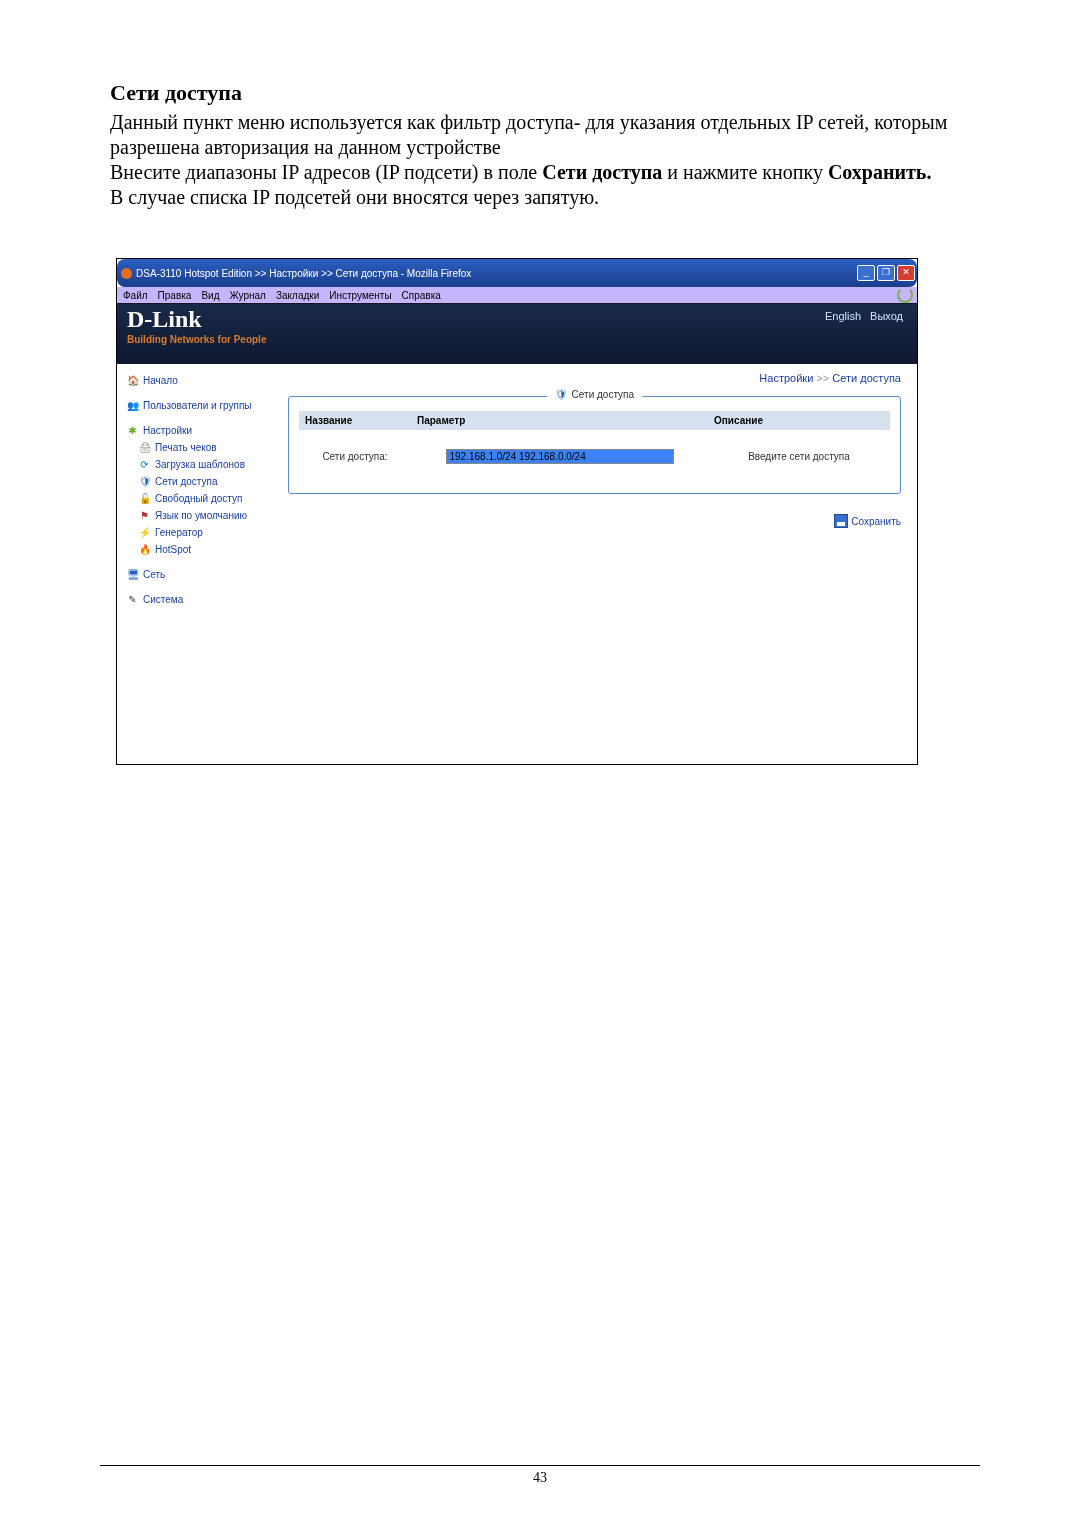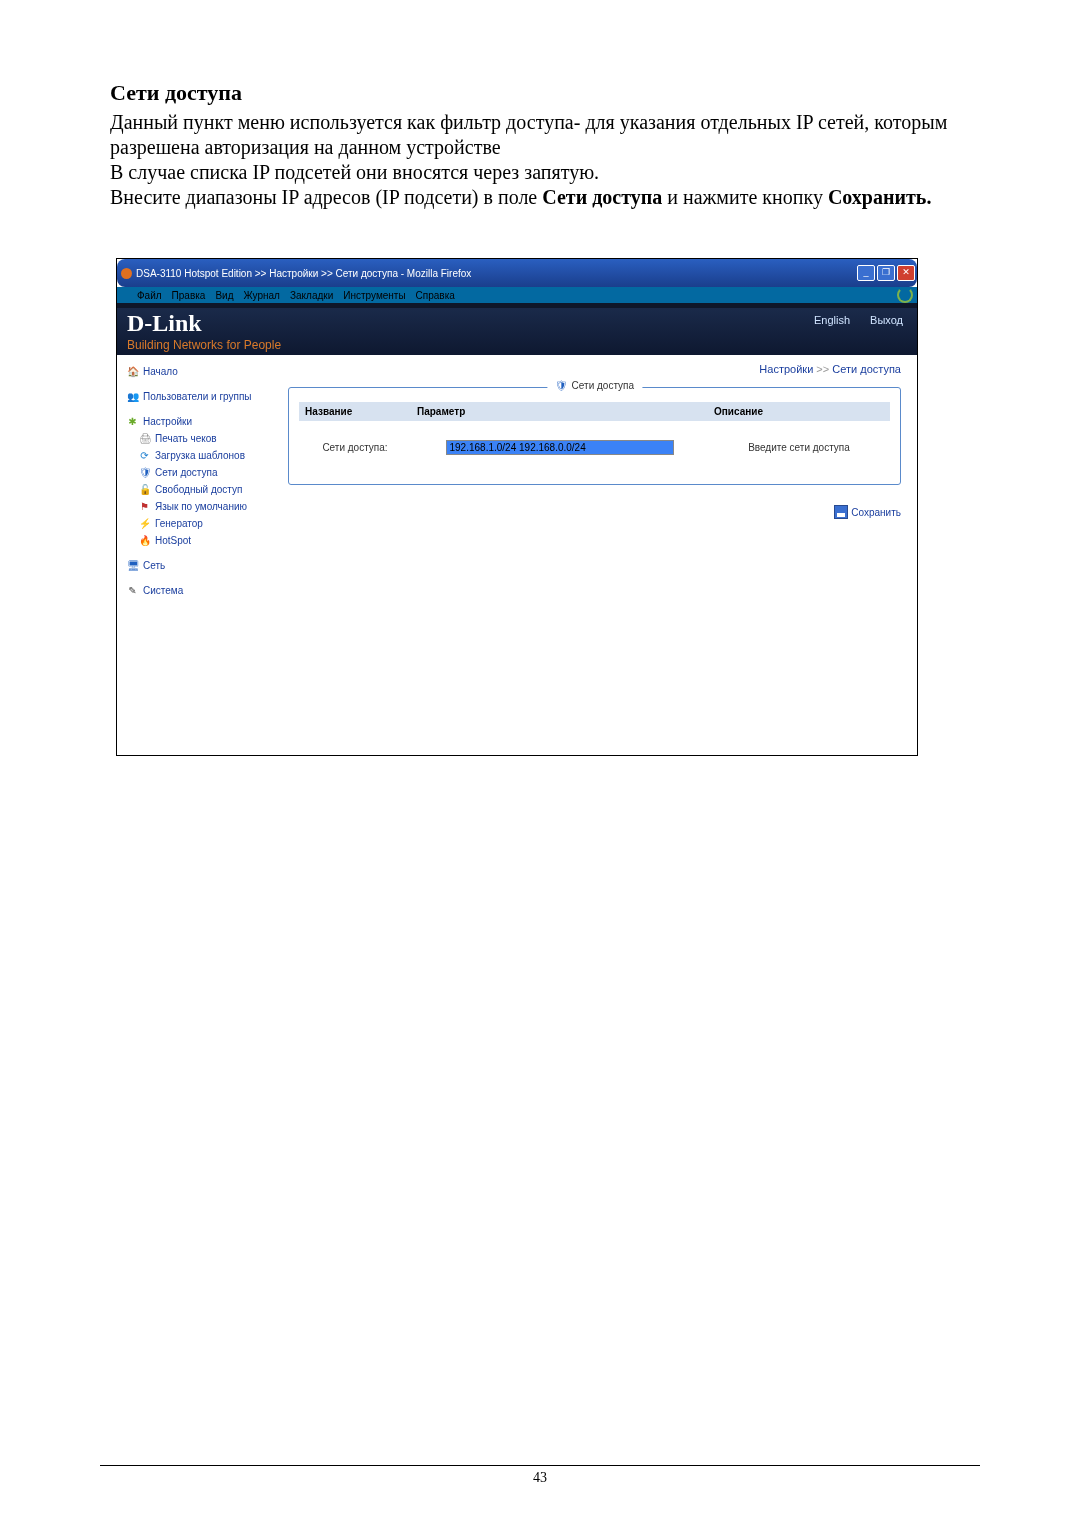--- a/index.html
+++ b/index.html
@@ -68,67 +68,67 @@
     line-height: 12px;
     text-align: center;
     color: #fff;
     background: #3a6fd0;
   }
   .winbtn.close { background: #d04030; }
 
   
   .menubar {
     height: 16px;
-    background: #0369a1;
-    border-bottom: 5px solid #0f172a;
+    background: #c4b5fd;
+    border-bottom: 1px solid #0f172a;
     display: flex;
     justify-content: space-between;
     align-items: center;
     font-size: 10px;
     color: #000;
-    padding: 0 4px 0 20px;
+    padding: 0 4px 0 6px;
   }
   .menus { display: flex; gap: 10px; }
   .reload-icon {
     width: 12px; height: 12px; border: 2px solid #7db24a;
     border-radius: 50%; border-top-color: transparent;
     display: inline-block;
   }
 
   
   .dlink-header {
     background: linear-gradient(to bottom, #1a2a4a 0%, #0e1830 100%);
-    height: 47px;
+    height: 60px;
     position: relative;
     color: #fff;
   }
   .dlink-logo {
     position: absolute;
     left: 10px;
     top: 2px;
     font-family: Georgia, serif;
     font-weight: bold;
     font-size: 24px;
   }
   .dlink-tagline {
     position: absolute;
     left: 10px;
     top: 30px;
-    font-size: 12px;
+    font-size: 10px;
     color: #d97a2a;
-    font-weight: normal;
+    font-weight: bold;
   }
   .header-links {
     position: absolute;
     right: 14px;
     top: 6px;
     font-size: 11px;
     color: #d0e4ff;
   }
-  .header-links span { margin-left: 17px; }
+  .header-links span { margin-left: 6px; }
 
   
   .admin-body {
     display: flex;
     background: #fff;
     min-height: 400px;
   }
 
   
   .sidebar {
@@ -264,25 +264,25 @@
 </style>
 </head>
 <body>
 
 <div class="page">
 
   <h2 class="doc-heading">Сети доступа</h2>
 
   <p class="doc-text">Данный пункт меню используется  как фильтр доступа- для указания отдельных IP сетей, которым разрешена авторизация на данном устройстве</p>
 
-  <p class="doc-text">В случае списка IP подсетей они вносятся через запятую.</p>
-
   <p class="doc-text">
     <span>Внесите диапазоны IP адресов (IP подсети) в поле </span><span class="bold">Сети доступа</span><span> и нажмите кнопку </span><span class="bold">Сохранить.</span>
   </p>
+
+  <p class="doc-text">В случае списка IP подсетей они вносятся через запятую.</p>
 
   <div class="screenshot">
 
     <div class="tbar">
       <div class="tbar-left">
         <span class="ff-icon"></span>
         <span>DSA-3110 Hotspot Edition &gt;&gt; Настройки &gt;&gt; Сети доступа - Mozilla Firefox</span>
       </div>
       <div class="winbtns">
         <span class="winbtn">_</span>

